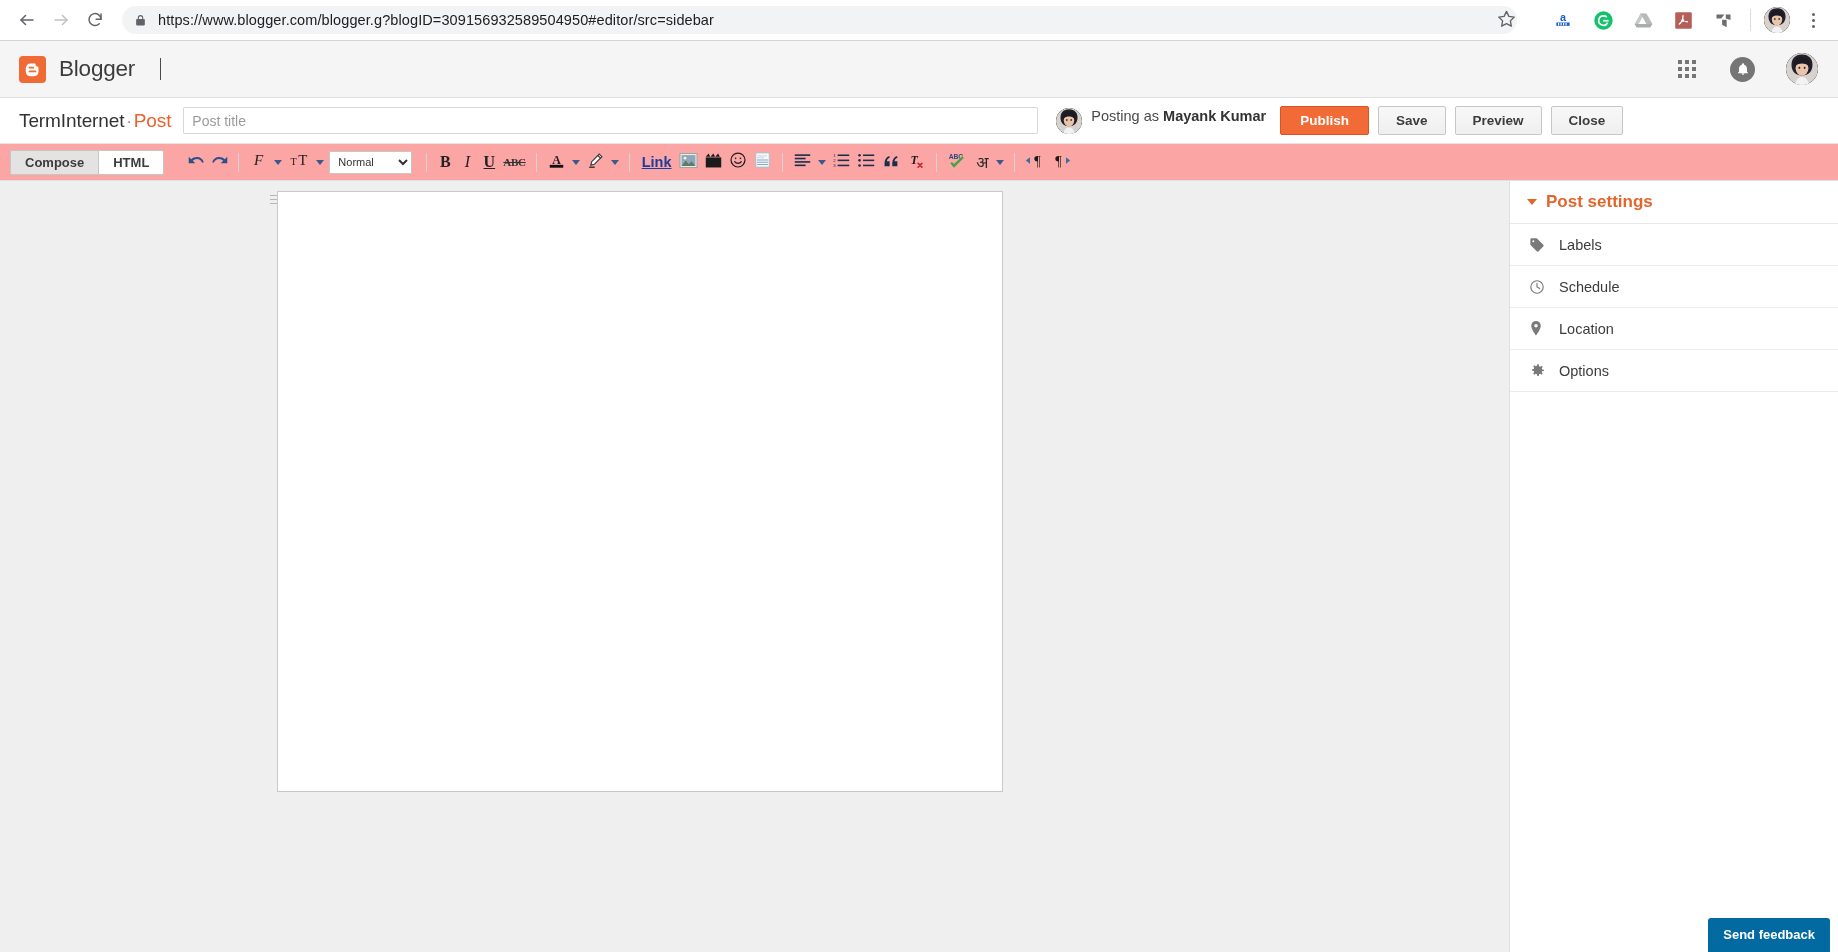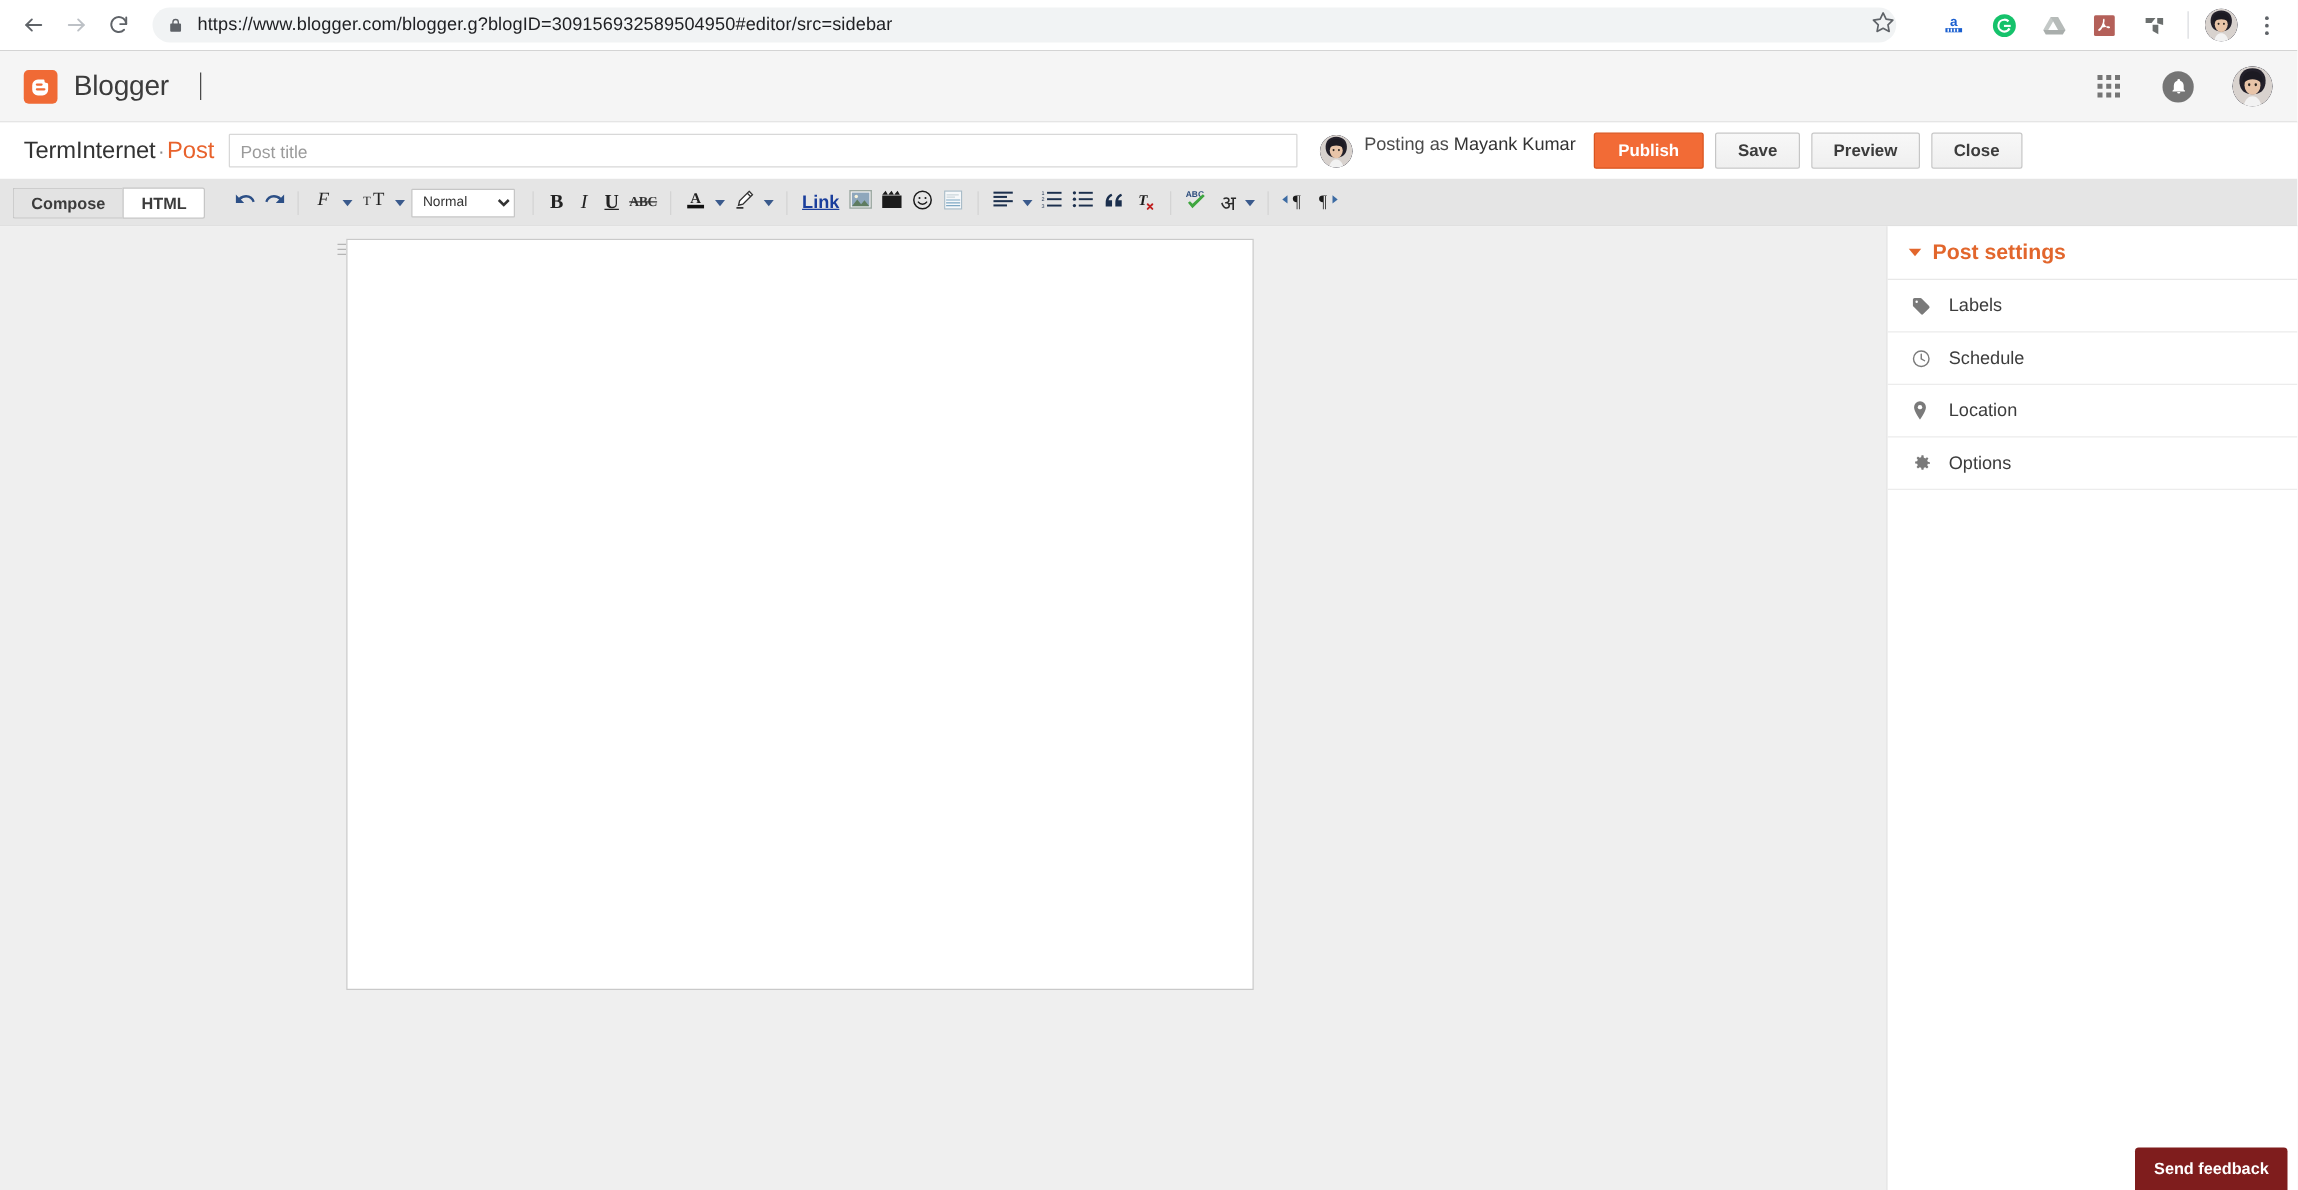--- a/index.html
+++ b/index.html
@@ -154,21 +154,21 @@
     display: flex; align-items: flex-start;
     font-size: 14.5px; color: #4a4a4a;
     white-space: nowrap;
     margin-right: 14px;
   }
   .posting-avatar {
     width: 26px; height: 26px; border-radius: 50%;
     background: #2b2b38; overflow:hidden; position:relative;
     margin-right: 9px;
   }
-  .posting-as b { font-weight: 400; color: #333; }
+  .posting-as b { font-weight: 700; color: #333; }
 
   .btn {
     height: 29px;
     border: 1px solid #c6c6c6;
     background: linear-gradient(#f8f8f8,#efefef);
     border-radius: 2px;
     font-family: "Liberation Sans", sans-serif;
     font-size: 13.5px;
     font-weight: 700;
     color: #3c3c3c;
@@ -181,21 +181,21 @@
     background: #f26b36;
     border-color: #d9541f;
     color: #ffffff;
     padding: 0 19px;
     margin-left: 0;
   }
 
   
   .toolbar {
     height: 37px;
-    background: #e5e5e5;
+    background: #fca5a5;
     display: flex;
     align-items: center;
     padding: 0 10px;
     border-bottom: 1px solid #e0e0e0;
   }
   .mode-group { display: flex; margin-right: 21px; }
   .mode-btn {
     height: 25px;
     border: 1px solid #c6c6c6;
     font-family: "Liberation Sans", sans-serif;
@@ -302,21 +302,21 @@
   }
   .side-icon {
     width: 21px; display: flex; align-items: center; justify-content: flex-start;
     color: #757575; margin-right: 9px;
   }
   .side-label { font-size: 14.5px; color: #3c3c3c; }
 
   .feedback-btn {
     position: absolute;
     right: 8px; bottom: 0px;
-    background: #7f1d1d;
+    background: #0369a1;
     color: #ffffff;
     font-size: 13px;
     font-weight: 700;
     padding: 9px 15px 10px 15px;
     border-radius: 3px 3px 0 0;
     cursor: pointer;
     white-space: nowrap;
   }
 
   

